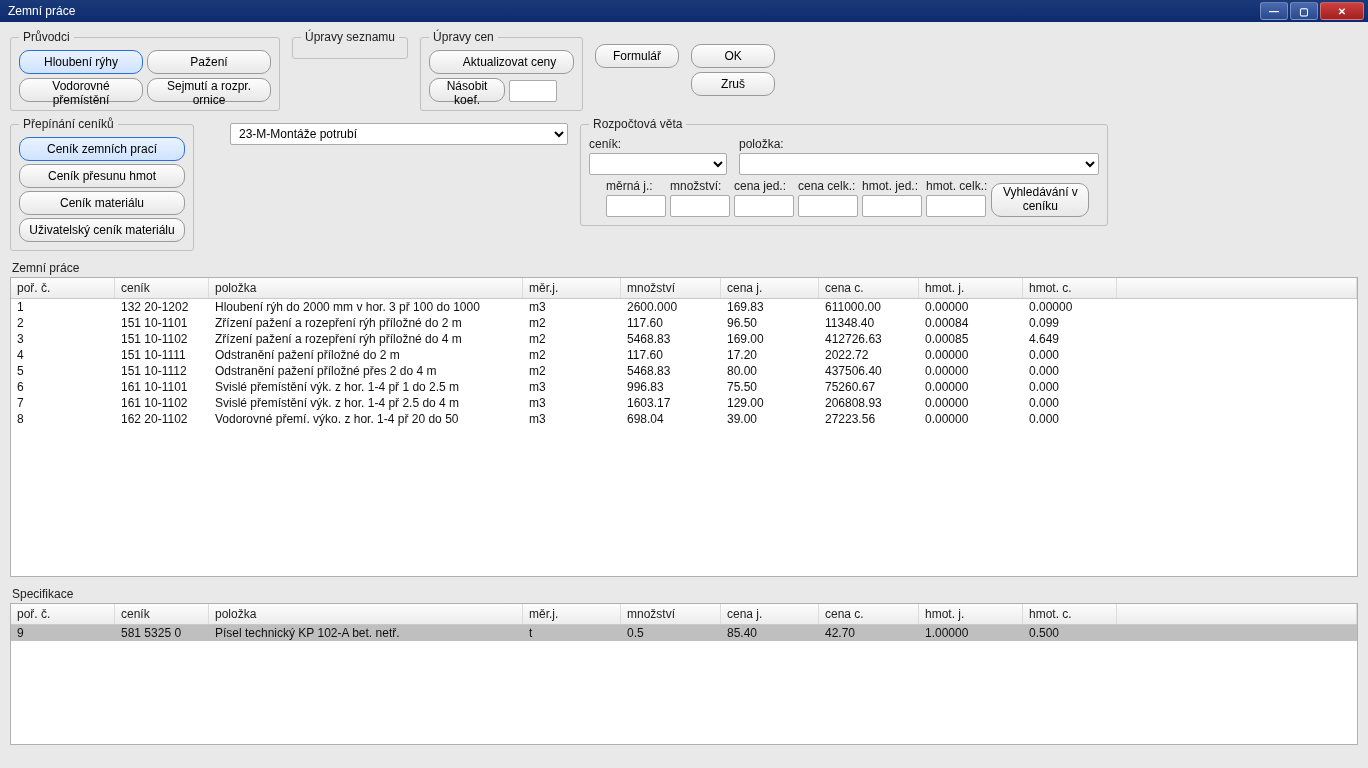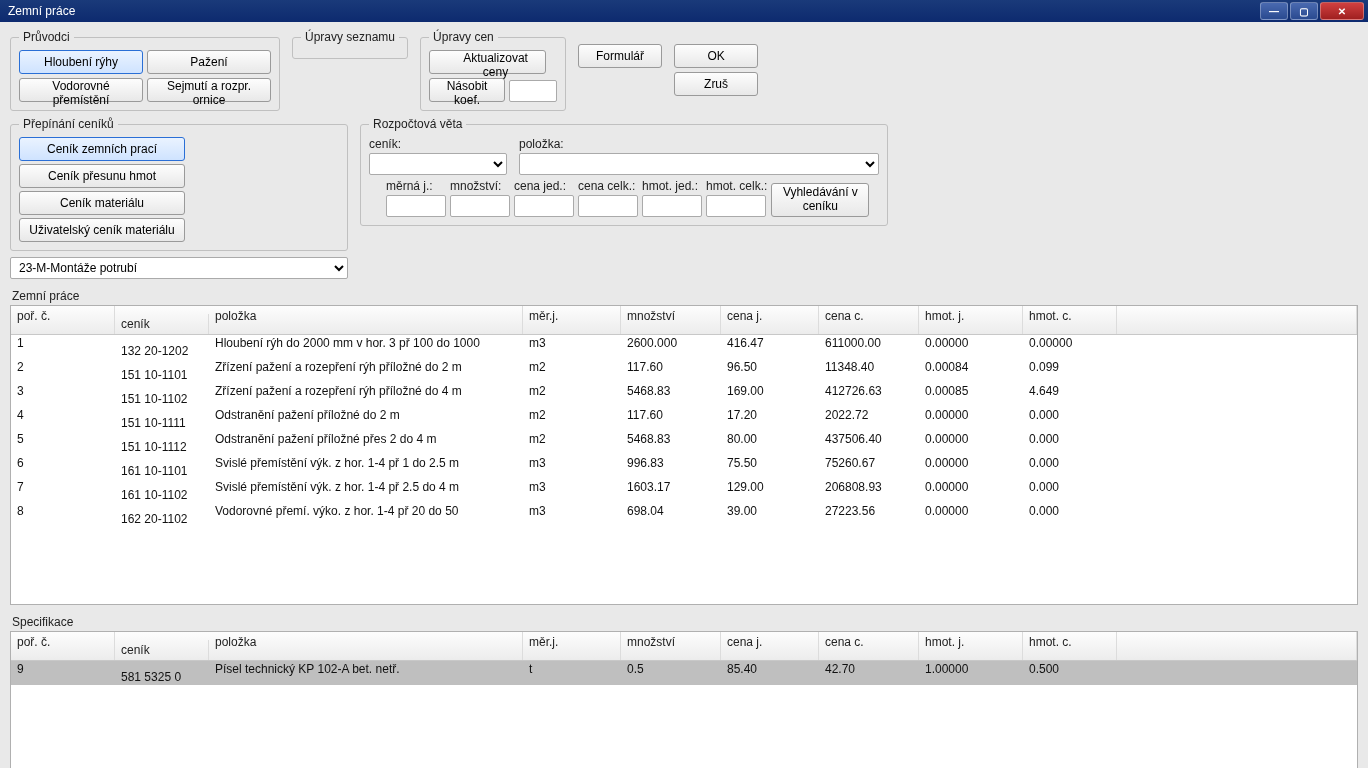--- a/index.html
+++ b/index.html
@@ -37,21 +37,21 @@
 .row { display: flex; gap: 12px; align-items: flex-start; }
 fieldset {
   border: 1px solid #c0c0c0;
   border-radius: 3px;
   padding: 6px 8px 8px;
 }
 legend { font-size: 12px; padding: 0 4px; color: #222; }
 .btn {
   background: linear-gradient(#fdfdfd,#e8e8e8);
   border: 1px solid #9a9a9a;
-  border-radius: 3px;
+  border-radius: 10px;
   height: 24px;
   font-size: 12px;
   cursor: pointer;
   padding: 0 4px;
   min-width: 84px;
 }
 .btn.sel {
   background: linear-gradient(#eaf3ff,#cfe3ff);
   border: 1px solid #2a6fd6;
 }
@@ -80,21 +80,21 @@
 .section-label { font-size:12px; color:#222; margin:10px 0 2px 2px; }
 .grid {
   border:1px solid #b0b0b0; background:#fff;
 }
 .grid-header { display:flex; background:linear-gradient(#fdfdfd,#ececec); border-bottom:1px solid #c8c8c8; }
 .grid-header .cell { border-right:1px solid #dcdcdc; padding:3px 6px; font-size:12px; color:#222; }
 .grid-body { }
 .grid-row { display:flex; }
 .grid-row .cell { padding:1px 6px; font-size:12px; color:#111; }
 .col-por { width:104px; }
-.col-cenik { width:94px;margin-top:8px; }
+.col-cenik { width:94px; }
 .col-polozka { width:314px; }
 .col-mj { width:98px; }
 .col-mn { width:100px; }
 .col-cj { width:98px; }
 .col-cc { width:100px; }
 .col-hj { width:104px; }
 .col-hc { width:94px; }
 .col-rest { flex:1; }
 .grid-main { height:300px; }
 .grid-spec { height:142px; }
@@ -125,39 +125,39 @@
       </div>
     </fieldset>
 
     <fieldset>
       <legend>Úpravy seznamu</legend>
     </fieldset>
 
     <fieldset class="price-upd">
       <legend>Úpravy cen</legend>
       <div style="display:flex; flex-direction:column; gap:4px;">
-        <button class="btn" style="width:117px;padding-left:20px;">Aktualizovat ceny</button>
+        <button class="btn" style="width:145px;padding-left:20px;">Aktualizovat ceny</button>
         <div class="price-row">
           <button class="btn" style="min-width:76px;width:76px;">Násobit koef.</button>
           <input type="text" class="koef-input" value="" style="">
         </div>
       </div>
     </fieldset>
 
     <div class="btn-col" style="margin-top:14px;">
       <button class="btn">Formulář</button>
     </div>
     <div class="btn-col" style="margin-top:14px;">
       <button class="btn">OK</button>
       <button class="btn">Zruš</button>
     </div>
   </div>
 
   <div class="row" style="margin-top:6px;">
-    <div style="display:flex; flex-direction:column;">
+    <div style="display:flex; flex-direction:row;gap:36px;">
       <fieldset>
         <legend>Přepínání ceníků</legend>
         <div class="ceniky">
           <button class="btn sel">Ceník zemních prací</button>
           <button class="btn">Ceník přesunu hmot</button>
           <button class="btn">Ceník materiálu</button>
           <button class="btn">Uživatelský ceník materiálu</button>
         </div>
       </fieldset>
       <select class="combo-montaze">
@@ -205,21 +205,21 @@
       <div class="cell col-hc">hmot. c.</div>
       <div class="cell col-rest"></div>
     </div>
     <div class="grid-body" id="main-body">
         <div class="grid-row">
           <div class="cell col-por">1</div>
           <div class="cell col-cenik">132 20-1202</div>
           <div class="cell col-polozka">Hloubení rýh do 2000 mm v hor. 3 př 100 do 1000</div>
           <div class="cell col-mj">m3</div>
           <div class="cell col-mn">2600.000</div>
-          <div class="cell col-cj">416.47</div>
+          <div class="cell col-cj">169.83</div>
           <div class="cell col-cc">611000.00</div>
           <div class="cell col-hj">0.00000</div>
           <div class="cell col-hc">0.00000</div>
         </div>
         <div class="grid-row">
           <div class="cell col-por">2</div>
           <div class="cell col-cenik">151 10-1101</div>
           <div class="cell col-polozka">Zřízení pažení a rozepření rýh příložné do 2 m</div>
           <div class="cell col-mj">m2</div>
           <div class="cell col-mn">117.60</div>

